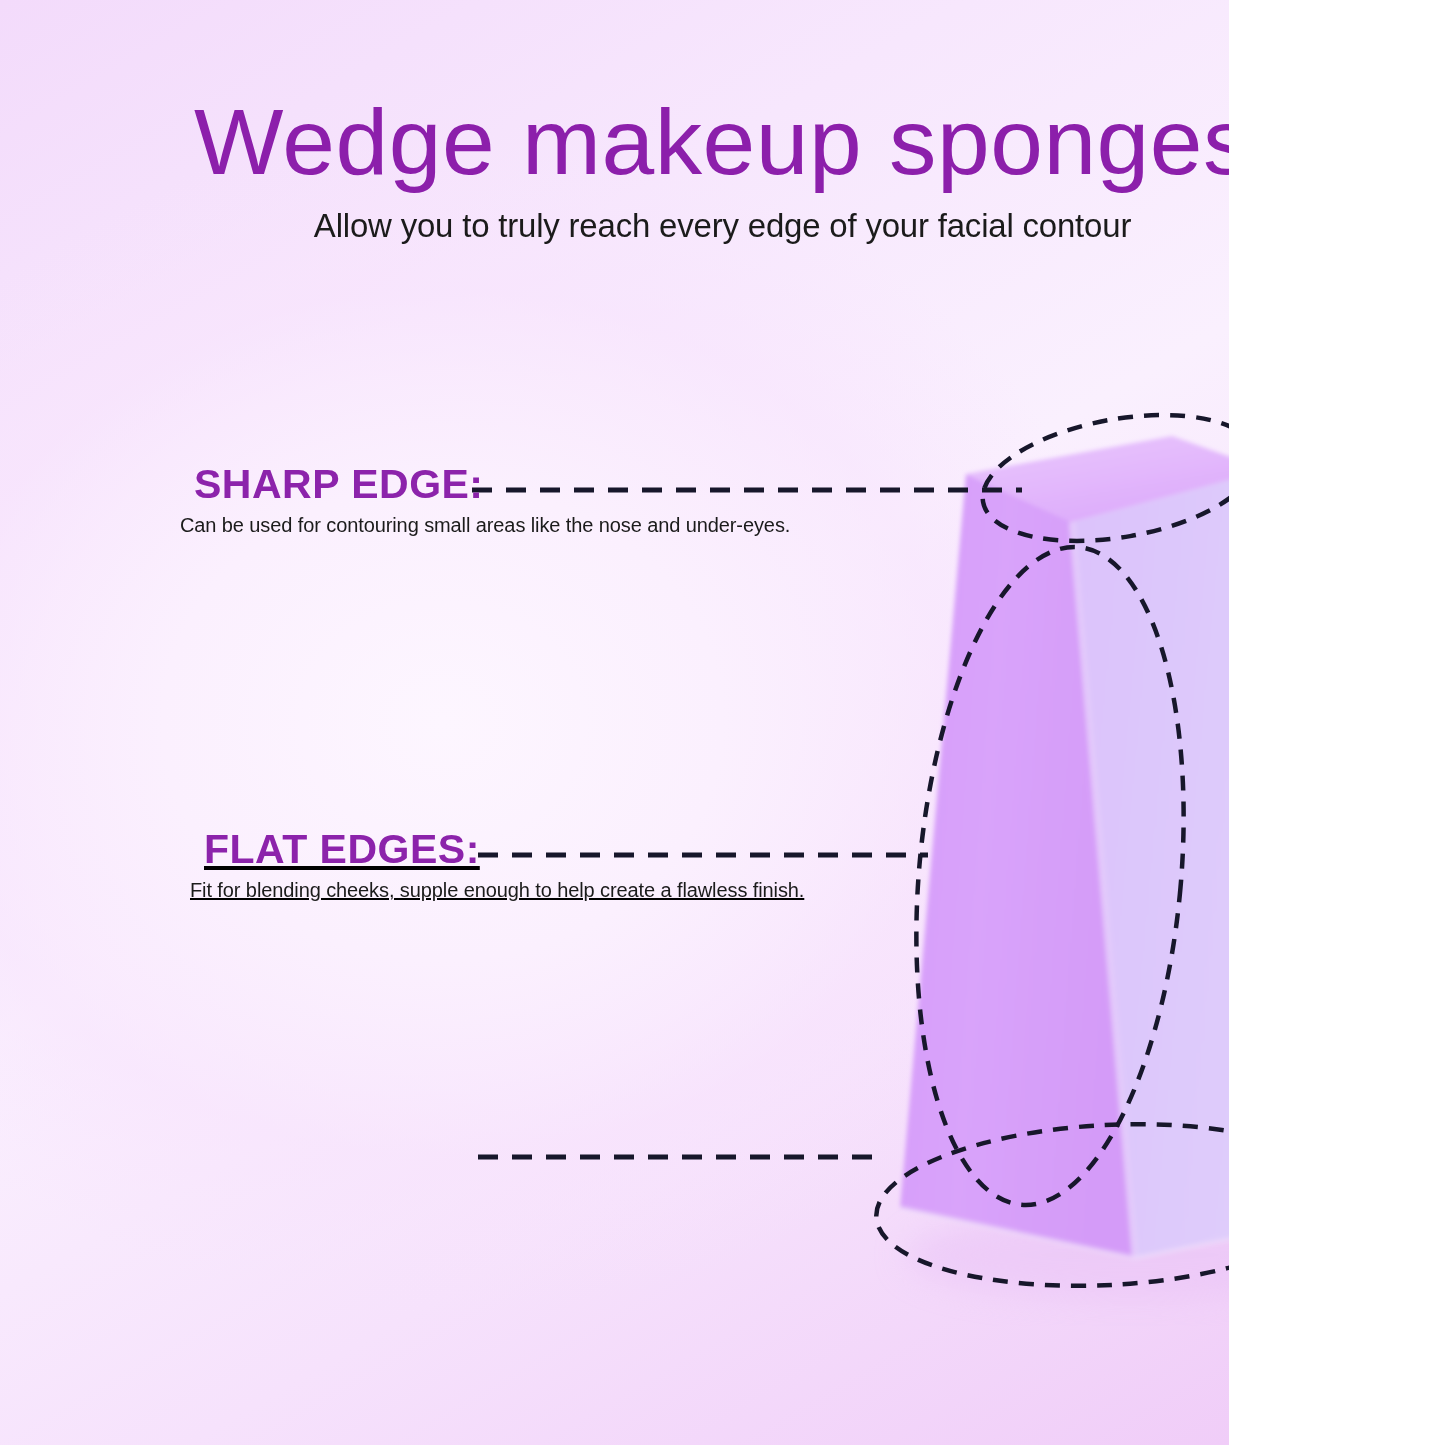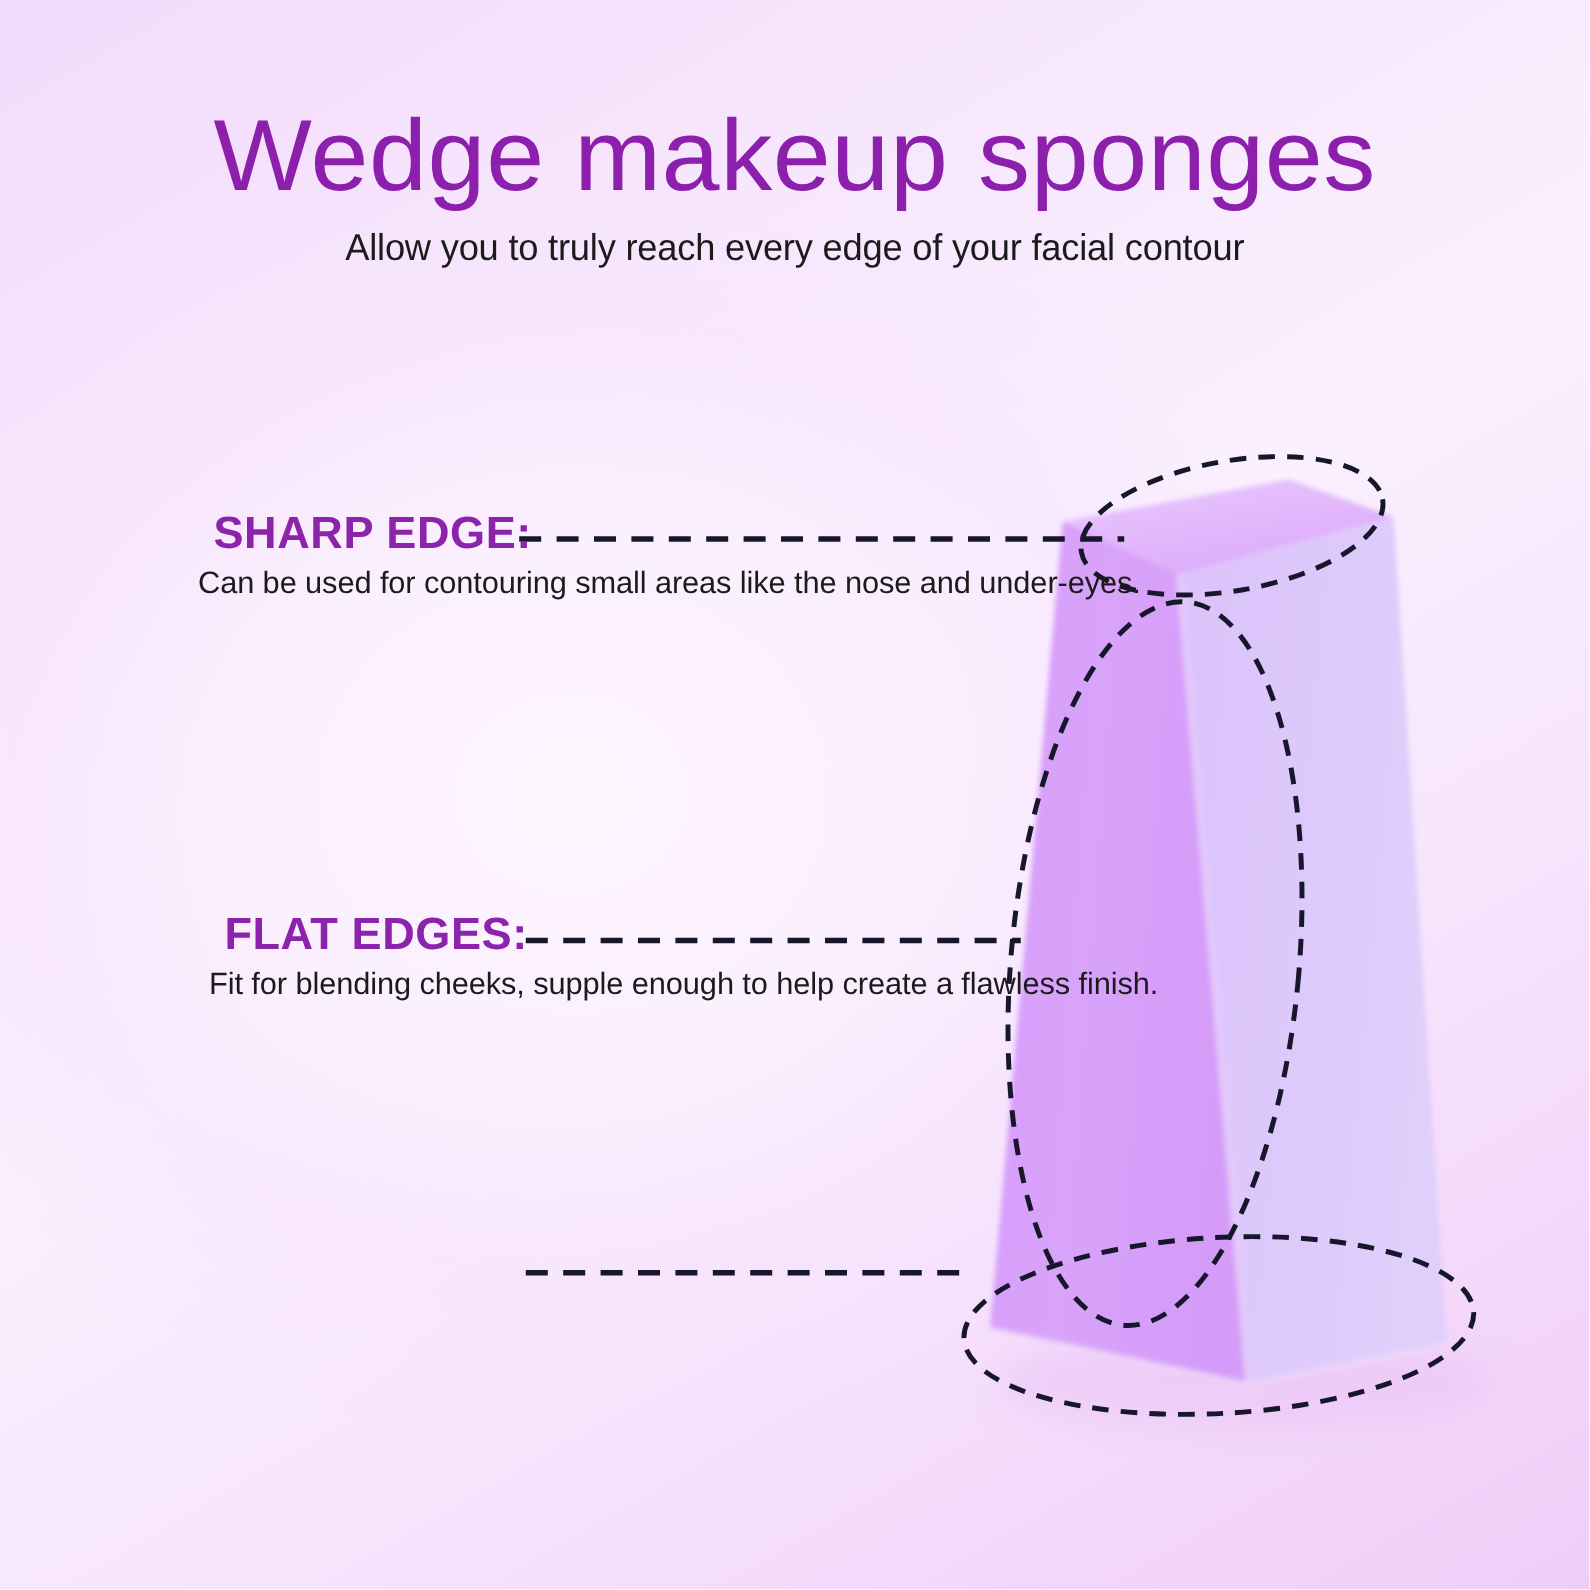--- a/index.html
+++ b/index.html
@@ -7,21 +7,21 @@
     padding: 0;
   }
   body {
     width: 1445px;
     height: 1445px;
     font-family: "Liberation Sans", sans-serif;
     overflow: hidden;
   }
   #poster {
     position: relative;
-    width: 1445px;
+    width: 1229px;
     height: 1445px;
     background:
       radial-gradient(ellipse 820px 700px at 36% 50%, #fdf6ff 0%, #fbf0fe 34%, rgba(248,228,253,0.55) 62%, rgba(245,219,252,0.0) 85%),
       linear-gradient(150deg, #f3dbfb 0%, #f7e7fd 26%, #faf0fe 48%, #f6e2fc 72%, #f0cdf8 100%);
     overflow: hidden;
   }
 
   
   .header {
     position: absolute;
@@ -70,30 +70,30 @@
     font-size: 41px;
     color: #8c23ab;
     letter-spacing: 0.5px;
     line-height: 1.0;
     white-space: nowrap;
     display: block;
     margin-left: 14px;
   }
   .callout-desc {
     font-family: "Liberation Sans", sans-serif;
-    font-size: 28px;
+    font-size: 20px;
     color: #1b1b1b;
     letter-spacing: -0.1px;
     line-height: 1.15;
     white-space: nowrap;
     display: block;
     margin-top: 9px;
   }
   #callout-sharp   { left: 180px; top: 464px; }
-  #callout-flat    { left: 190px; top: 829px; }
+  #callout-flat    { left: 190px; top: 829px; text-decoration: underline; }
   #callout-bottoms { left: 243px; top: 1132px; }
 </style>
 </head>
 <body>
 
 <div id="poster">
 
   <div class="header">
     <h1 class="title">Wedge makeup sponges</h1>
     <p class="subtitle">Allow you to truly reach every edge of your facial contour</p>

